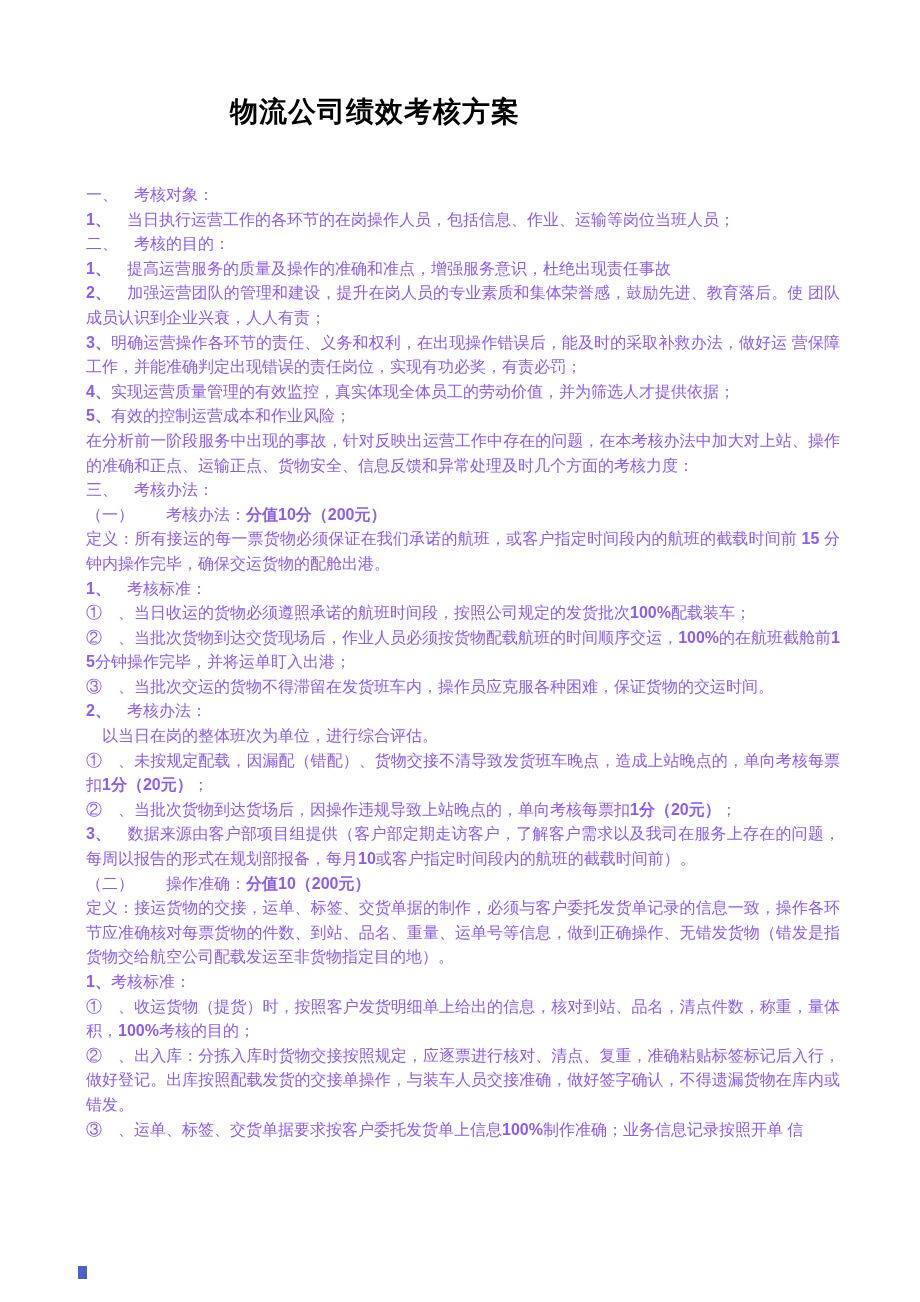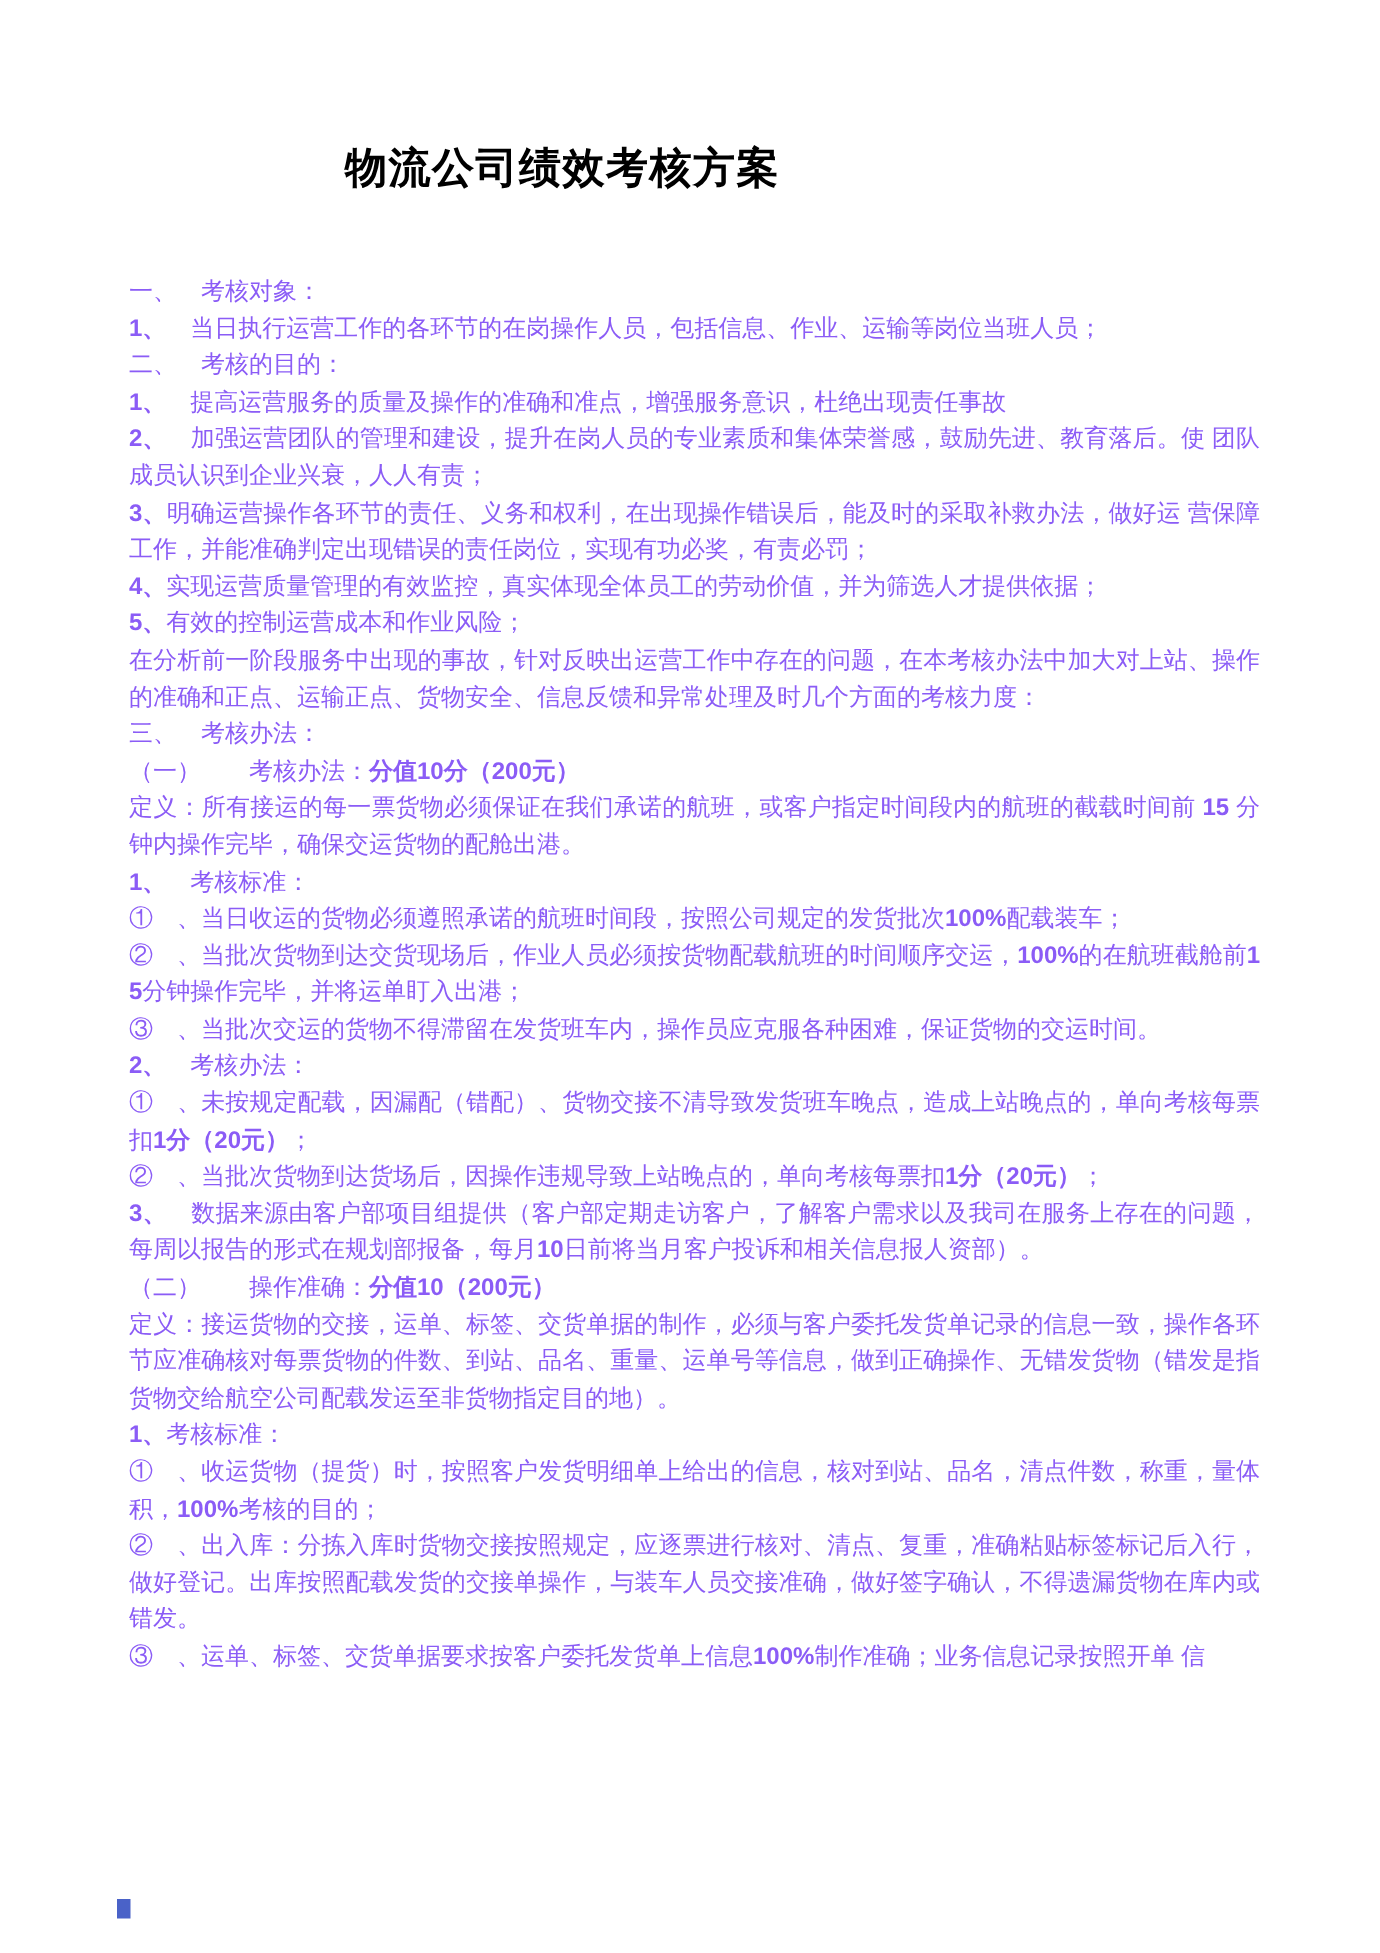--- a/index.html
+++ b/index.html
@@ -58,23 +58,24 @@
       <p><span class="bold">5、</span><span>有效的控制运营成本和作业风险；</span></p>
       <p><span>在分析前一阶段服务中出现的事故，针对反映出运营工作中存在的问题，在本考核办法中加大对上站、操作的准确和正点、运输正点、货物安全、信息反馈和异常处理及时几个方面的考核力度：</span></p>
       <p><span>三、　考核办法：</span></p>
       <p><span>（一）</span><span>　　考核办法：</span><span class="bold">分值10分（200元）</span></p>
       <p><span>定义：所有接运的每一票货物必须保证在我们承诺的航班，或客户指定时间段内的航班的截载时间前 </span><span class="bold">15</span><span> 分钟内操作完毕，确保交运货物的配舱出港。</span></p>
       <p><span class="bold">1、</span><span>　考核标准：</span></p>
       <p><span>①　、当日收运的货物必须遵照承诺的航班时间段，按照公司规定的发货批次</span><span class="bold">100%</span><span>配载装车；</span></p>
       <p><span>②　、当批次货物到达交货现场后，作业人员必须按货物配载航班的时间顺序交运，</span><span class="bold">100%</span><span>的在航班截舱前</span><span class="bold">15</span><span>分钟操作完毕，并将运单盯入出港；</span></p>
       <p><span>③　、当批次交运的货物不得滞留在发货班车内，操作员应克服各种困难，保证货物的交运时间。</span></p>
       <p><span class="bold">2、</span><span>　考核办法：</span></p>
+      <p><span>　以当日在岗的整体班次为单位，进行综合评估。</span></p>
       <p><span>①　、未按规定配载，因漏配（错配）、货物交接不清导致发货班车晚点，造成上站晚点的，单向考核每票扣</span><span class="bold">1分（20元）</span><span>；</span></p>
       <p><span>②　、当批次货物到达货场后，因操作违规导致上站晚点的，单向考核每票扣</span><span class="bold">1分（20元）</span><span>；</span></p>
-      <p><span class="bold">3、</span><span>　数据来源由客户部项目组提供（客户部定期走访客户，了解客户需求以及我司在服务上存在的问题，每周以报告的形式在规划部报备，每月</span><span class="bold">10</span><span>日前将当月客户投诉和相关信息报人资部）。</span></p>
+      <p><span class="bold">3、</span><span>　数据来源由客户部项目组提供（客户部定期走访客户，了解客户需求以及我司在服务上存在的问题，每周以报告的形式在规划部报备，每月</span><span class="bold">10</span><span>或客户指定时间段内的航班的截载时间前）。</span></p>
       <p><span>（二）</span><span>　　操作准确：</span><span class="bold">分值10（200元）</span></p>
       <p><span>定义：接运货物的交接，运单、标签、交货单据的制作，必须与客户委托发货单记录的信息一致，操作各环节应准确核对每票货物的件数、到站、品名、重量、运单号等信息，做到正确操作、无错发货物（错发是指货物交给航空公司配载发运至非货物指定目的地）。</span></p>
       <p><span class="bold">1、</span><span>考核标准：</span></p>
       <p><span>①　、收运货物（提货）时，按照客户发货明细单上给出的信息，核对到站、品名，清点件数，称重，量体积，</span><span class="bold">100%</span><span>考核的目的；</span></p>
       <p><span>②　、出入库：分拣入库时货物交接按照规定，应逐票进行核对、清点、复重，准确粘贴标签标记后入行，做好登记。出库按照配载发货的交接单操作，与装车人员交接准确，做好签字确认，不得遗漏货物在库内或错发。</span></p>
       <p><span>③　、运单、标签、交货单据要求按客户委托发货单上信息</span><span class="bold">100%</span><span>制作准确；业务信息记录按照开单 信</span></p>
     </div>
   <div class="footer-marker"></div>
 </div>
 

